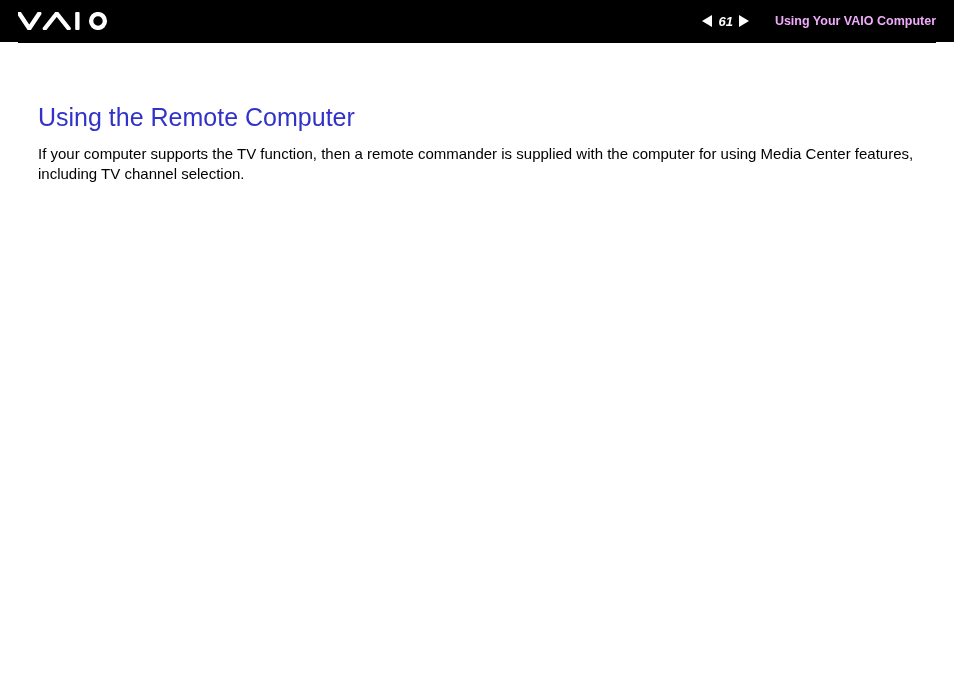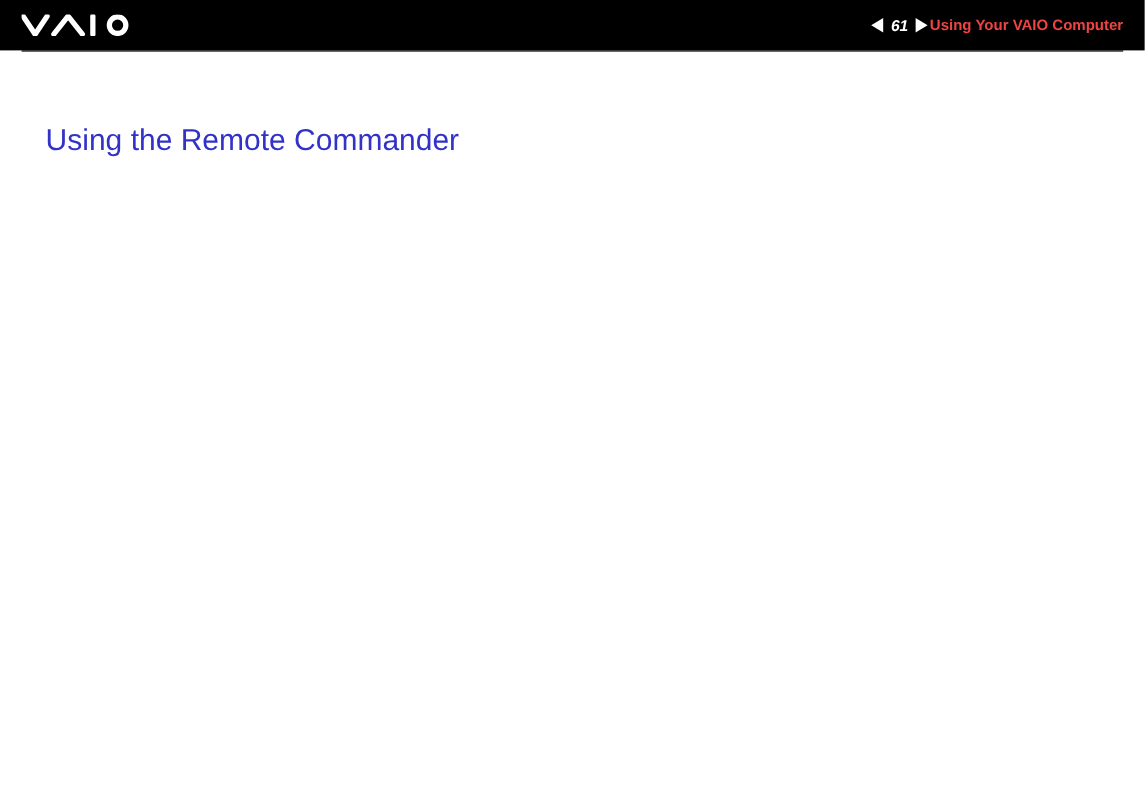--- a/index.html
+++ b/index.html
@@ -45,23 +45,24 @@
     border-bottom: 6px solid transparent;
     border-left: 10px solid #fff;
   }
   .page-num {
     font-style: italic;
     font-weight: bold;
     font-size: 13px;
     padding: 0 2px;
   }
   .breadcrumb {
-    color: #ef4444;
+    color: #f0abfc;
     font-weight: bold;
     font-size: 12.5px;
+    margin-left: 24px;
   }
   .thin-rule {
     border: none;
     border-top: 1px solid #000;
     margin: 0 18px;
   }
   .content {
     padding: 60px 38px 0 38px;
   }
   .title {
@@ -96,14 +97,15 @@
       <span class="page-num">61</span>
       <span class="arrow arrow-right"></span>
     </div>
     <div class="breadcrumb">Using Your VAIO Computer</div>
   </div>
 </div>
 
 <hr class="thin-rule">
 
 <div class="content">
-  <h1 class="title">Using the Remote Commander</h1>
+  <h1 class="title">Using the Remote Computer</h1>
+  <p class="body-text">If your computer supports the TV function, then a remote commander is supplied with the computer for using Media Center features, including TV channel selection.</p>
 </div>
 
 </body></html>

